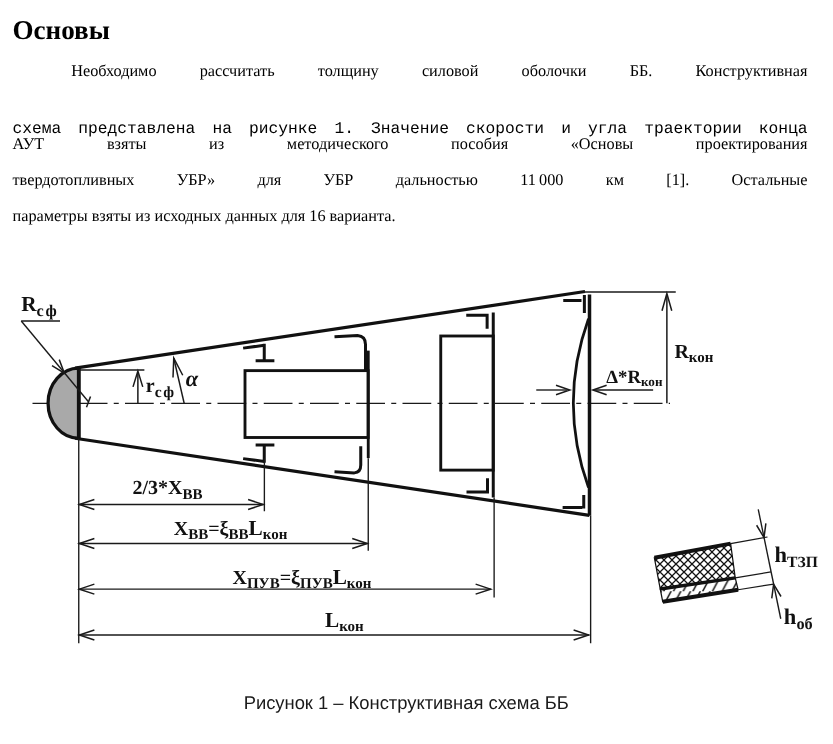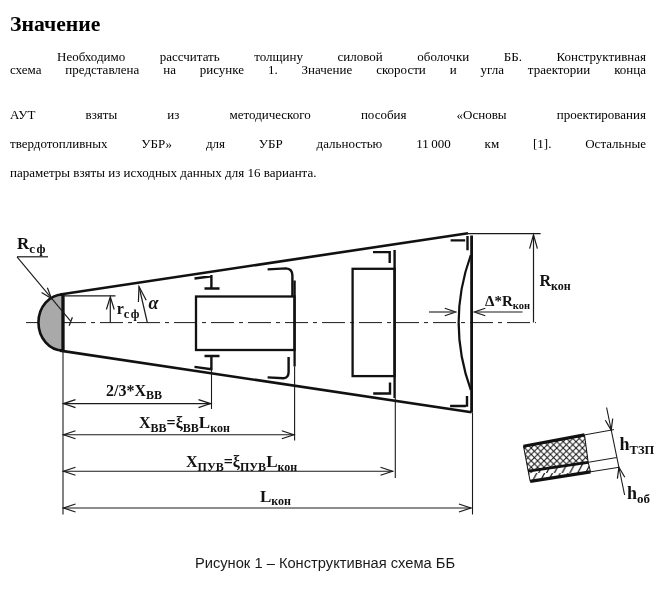--- a/index.html
+++ b/index.html
@@ -10,23 +10,23 @@
       text-align:justify;text-align-last:justify;white-space:normal;}
   .jl1{padding-left:47px;width:589px;}
   .last{text-align:right;text-align-last:left;}
   .caption{position:absolute;left:-8px;top:555px;width:666px;text-align:center;
       font-family:"Liberation Sans",sans-serif;font-size:14.7px;color:#1a1a1a;}
   svg{position:absolute;left:0;top:0;}
   svg text{font-family:"Liberation Serif",serif;font-weight:bold;fill:#111;}
 </style>
 </head>
 <body>
-<div class="h1">Значение</div>
+<div class="h1">Основы</div>
 <div class="jl jl1" style="top:48.5px;">Необходимо рассчитать толщину силовой оболочки ББ. Конструктивная</div>
-<div class="jl" style="top:62px;">схема представлена на рисунке 1. Значение скорости и угла траектории конца</div>
+<div class="jl" style="top:95px;font-family:Liberation Mono, monospace;">схема представлена на рисунке 1. Значение скорости и угла траектории конца</div>
 <div class="jl" style="top:106.5px;">АУТ взяты из методического пособия «Основы проектирования</div>
 <div class="jl" style="top:135.5px;">твердотопливных УБР» для УБР дальностью 11 000 км [1]. Остальные</div>
 <div class="jl last" style="top:164.5px;">параметры взяты из исходных данных для 16 варианта.</div>
 
 <svg width="666" height="595" viewBox="0 0 666 595">
   <defs>
     <pattern id="xh" width="6.4" height="6.4" patternUnits="userSpaceOnUse">
       <path d="M-1,-1 L7.4,7.4 M7.4,-1 L-1,7.4" stroke="#111" stroke-width="1" fill="none"></path>
     </pattern>
     <pattern id="dh" width="7.8" height="11" patternUnits="userSpaceOnUse">

